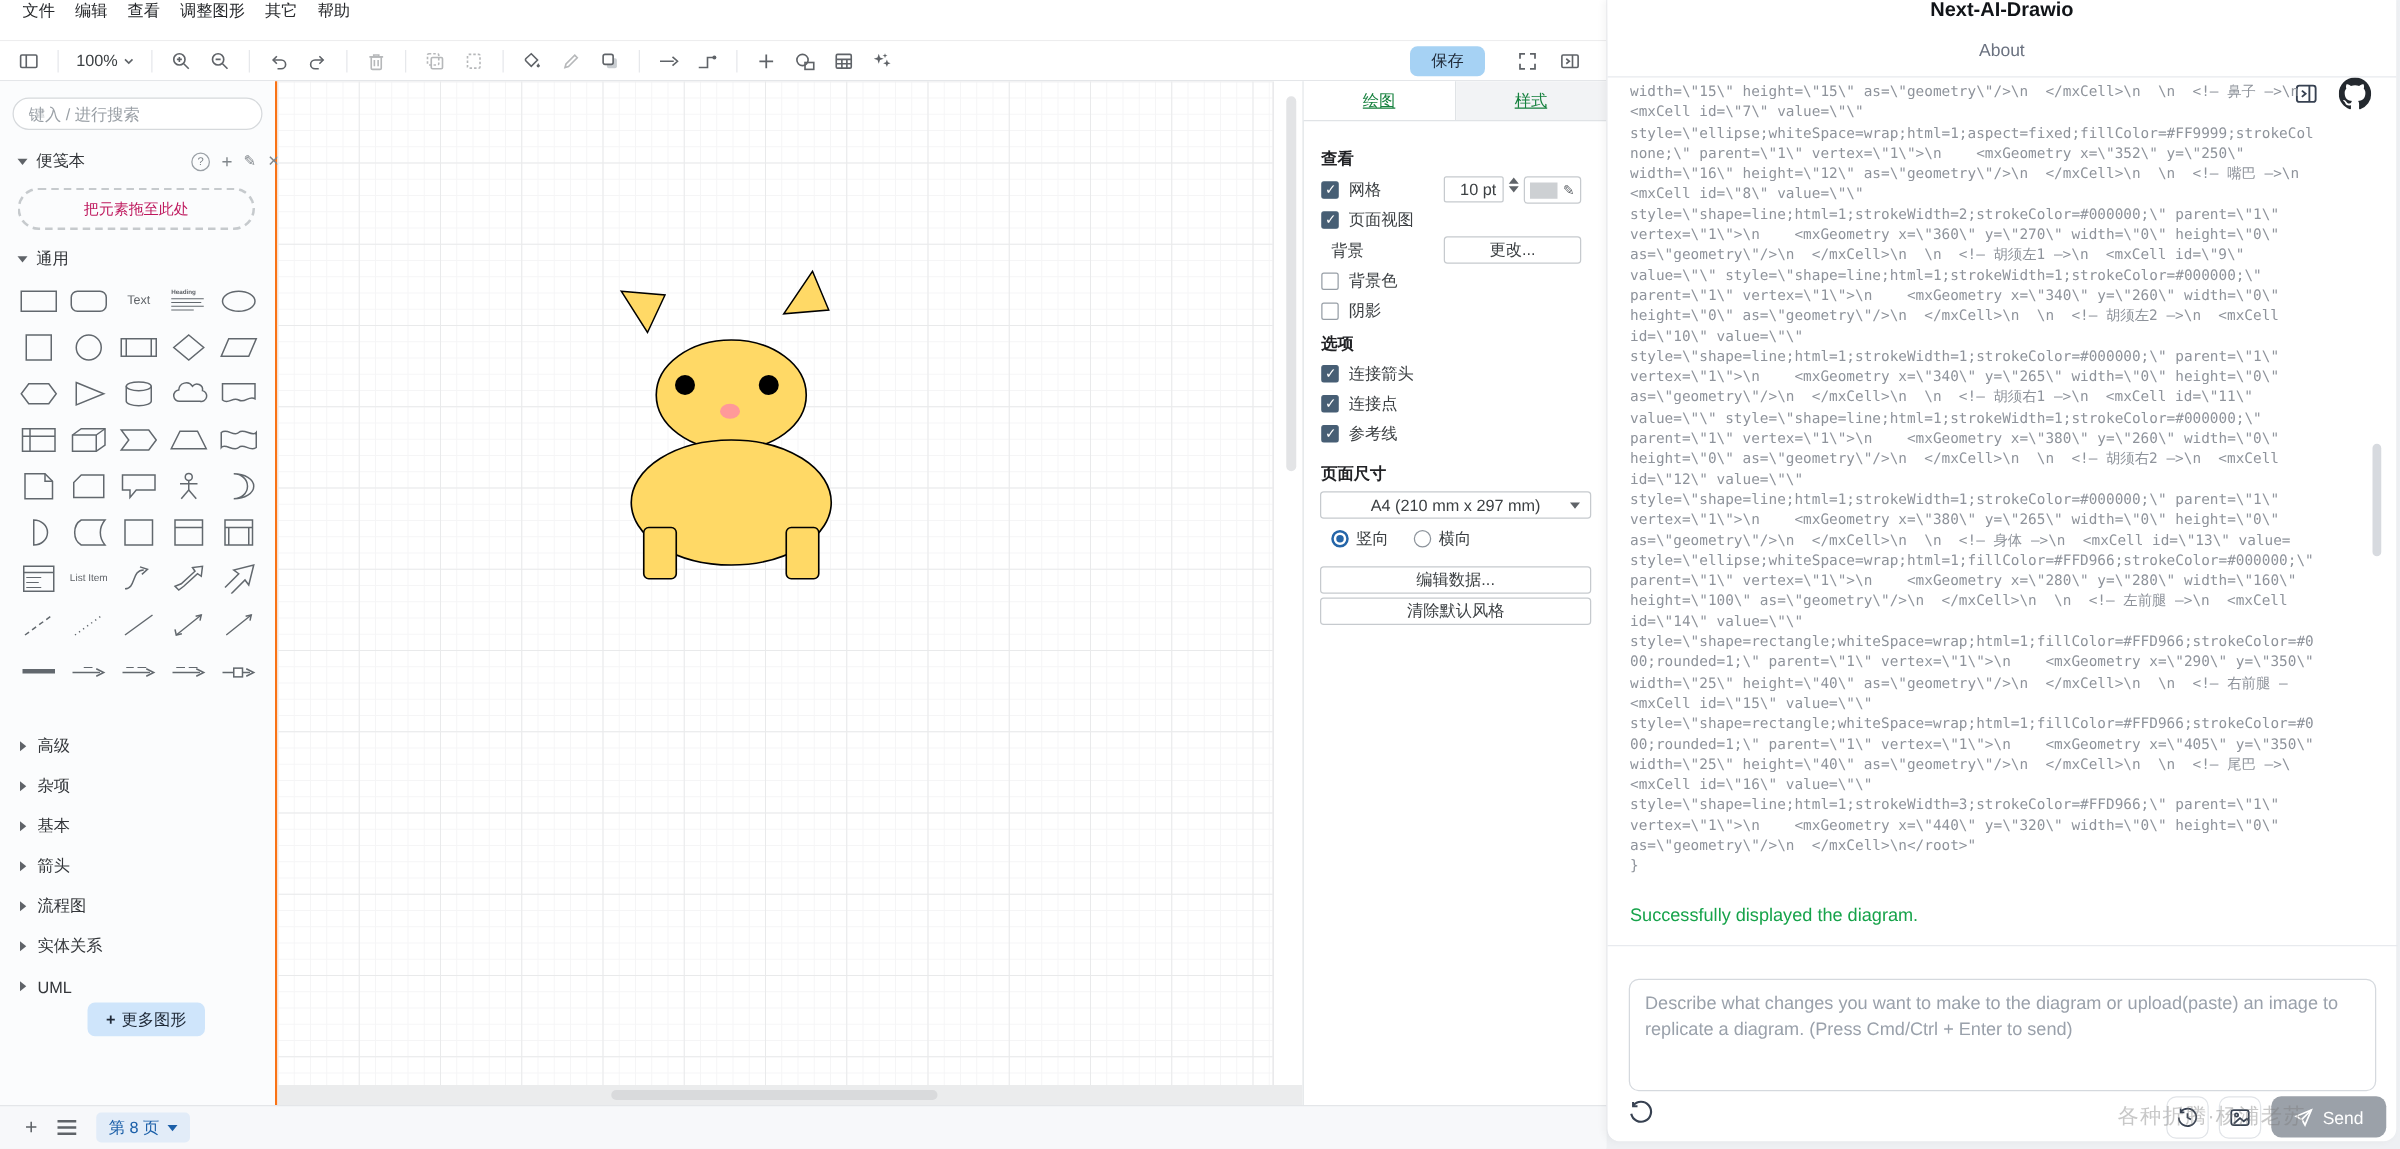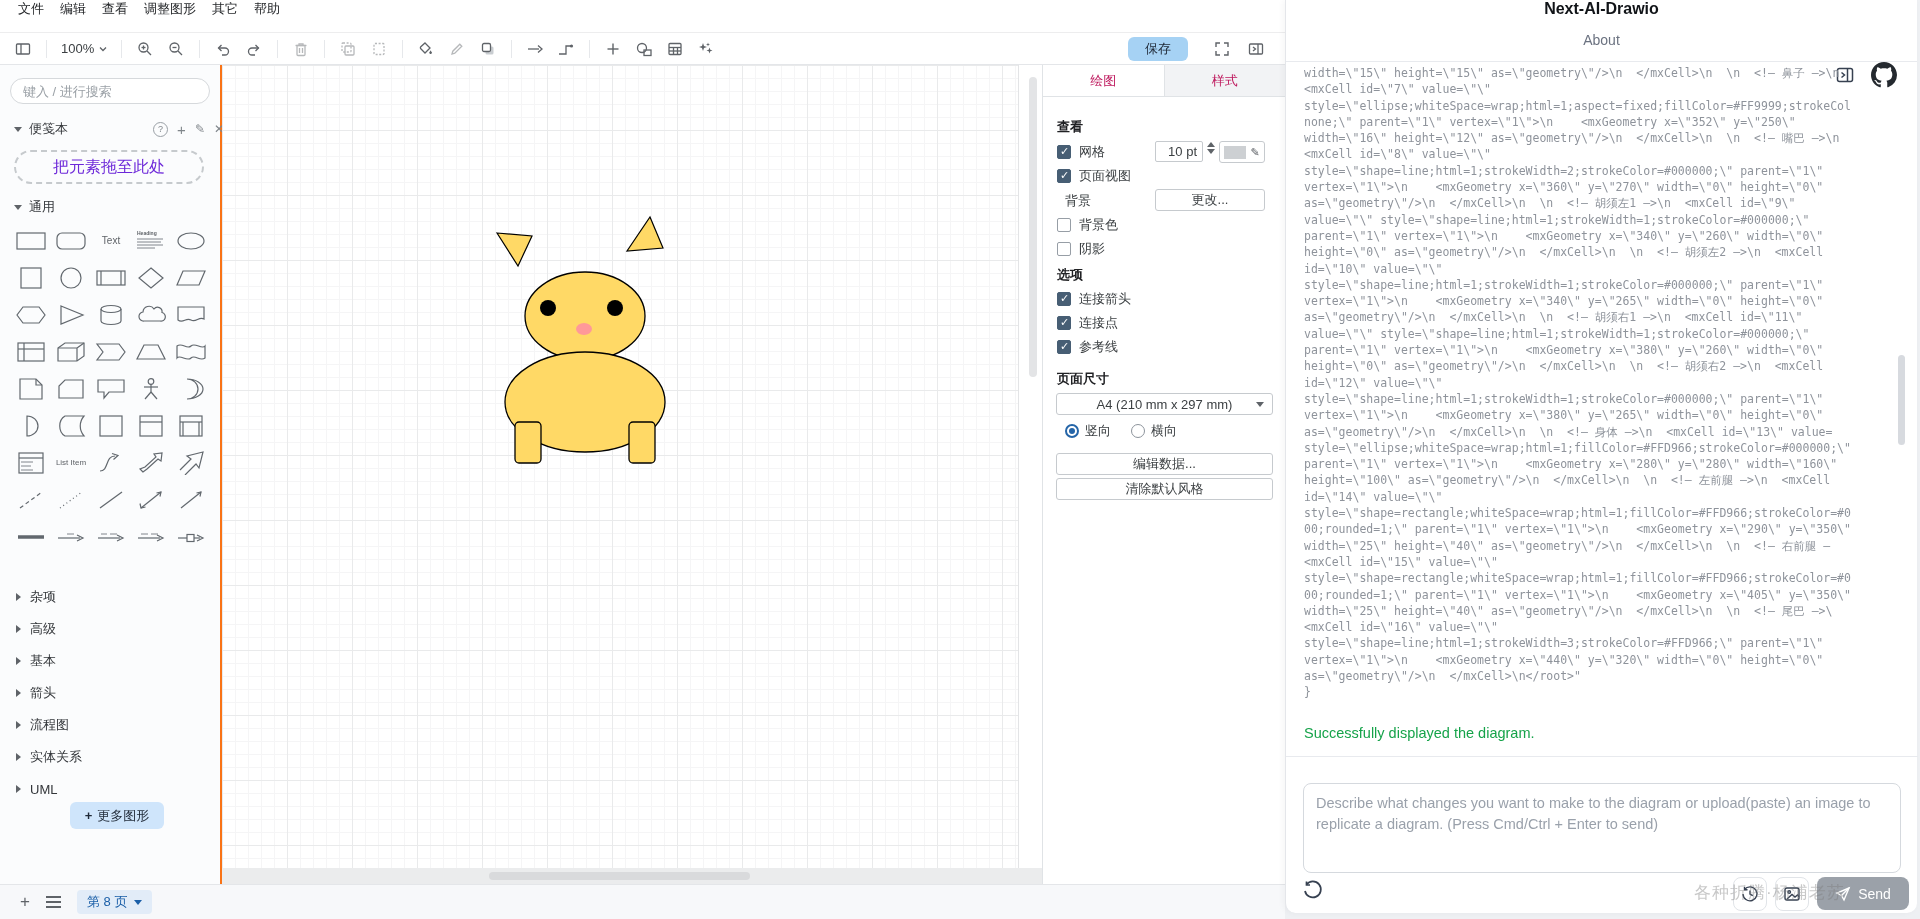--- a/index.html
+++ b/index.html
@@ -19,21 +19,21 @@
   
   .sidebar{position:absolute;left:0;top:65px;width:222px;height:819px;background:#fbfcfd;border-right:2px solid #f97316;box-sizing:border-box;font-size:13px;color:#3c4043;}
   .search{position:absolute;left:10px;top:13px;width:200px;height:26px;border:1px solid #d6d9dc;border-radius:13px;background:#fff;display:flex;align-items:center;padding:0 10px;box-sizing:border-box;gap:6px;}
   .search input{border:none;outline:none;flex:1;font-size:13px;color:#3c4043;background:transparent;font-family:"Liberation Sans",sans-serif;}
   .search input::placeholder{color:#9aa0a6;}
   .sec-head{display:flex;align-items:center;gap:7px;padding-left:14px;height:18px;color:#33363a;}
   .caret-d{width:0;height:0;border-left:4px solid transparent;border-right:4px solid transparent;border-top:5px solid #5f6368;}
   .caret-r{width:0;height:0;border-top:4px solid transparent;border-bottom:4px solid transparent;border-left:5px solid #5f6368;}
   .scr-icons{margin-left:auto;margin-right:12px;display:flex;gap:9px;align-items:center;color:#80868b;font-size:12px;}
   .qmark{width:13px;height:13px;border:1px solid #9aa0a6;border-radius:50%;font-size:9px;display:flex;align-items:center;justify-content:center;}
-  .dropzone{position:absolute;left:14px;top:85px;width:190px;height:34px;border:2px dashed #c6cacd;border-radius:17px;color:#6d28d9;display:flex;align-items:center;justify-content:center;font-size:16px;box-sizing:border-box;}
+  .dropzone{position:absolute;left:14px;top:85px;width:190px;height:34px;border:2px dashed #c6cacd;border-radius:17px;color:#be185d;display:flex;align-items:center;justify-content:center;font-size:12px;box-sizing:border-box;}
   .palette{position:absolute;left:11px;top:157px;width:200px;display:grid;grid-template-columns:repeat(5,40px);grid-auto-rows:37px;}
   .pal{display:flex;align-items:center;justify-content:center;}
   .pal svg{stroke:#62686e;fill:none;stroke-width:1.2;}
   .pal-text{font-size:10px;color:#5f6368;}
   .pal-li{font-size:8px;color:#5f6368;}
   .sections{position:absolute;left:0;top:516px;width:222px;}
   .sect{height:32px;display:flex;align-items:center;gap:9px;padding-left:16px;color:#33363a;}
   .more-btn{position:absolute;left:70px;top:737px;width:94px;height:27px;background:#cfe5fb;border-radius:6px;display:flex;align-items:center;justify-content:center;gap:5px;font-size:13px;color:#1f2937;}
   .pagebar{position:absolute;left:0;top:884px;width:1285px;height:35px;background:#f7f8fa;border-top:1px solid #e4e6e9;display:flex;align-items:center;gap:16px;padding-left:20px;box-sizing:border-box;color:#5f6368;}
   .pg-plus{font-size:17px;color:#5f6368;}
@@ -49,21 +49,21 @@
       linear-gradient(to bottom,#e9eaeb 1px,transparent 1px),
       linear-gradient(to right,#f5f5f6 1px,transparent 1px),
       linear-gradient(to bottom,#f5f5f6 1px,transparent 1px);
     background-size:65px 65px,65px 65px,13px 13px,13px 13px;}
   .h-scroll{position:absolute;left:0;top:803px;width:820px;height:16px;background:#ebeced;}
   .h-thumb{position:absolute;left:267px;top:4px;width:261px;height:8px;background:#d9dadc;border-radius:4px;}
   .v-thumb{position:absolute;left:807px;top:12px;width:8px;height:300px;background:#e3e4e6;border-radius:4px;}
   
   .format{position:absolute;left:1042px;top:65px;width:243px;height:819px;background:#fff;border-left:1px solid #e0e3e6;box-sizing:border-box;font-size:13px;color:#3c4043;}
   .ftabs{display:flex;height:31px;border-bottom:1px solid #e0e3e6;}
-  .ftab{flex:1;display:flex;align-items:center;justify-content:center;color:#be185d;}
+  .ftab{flex:1;display:flex;align-items:center;justify-content:center;color:#15803d;text-decoration:underline;}
   .ftab.active{background:#fff;border-right:1px solid #e0e3e6;}
   .ftab.inactive{background:#f2f3f5;}
   .fhead{position:absolute;left:14px;font-weight:bold;color:#202124;}
   .frow{position:absolute;left:14px;display:flex;align-items:center;gap:8px;}
   .cb{width:14px;height:14px;border:1px solid #979ea6;border-radius:2px;background:#fff;box-sizing:border-box;position:relative;}
   .cb.on{background:#475e74;border-color:#475e74;}
   .cb.on::after{content:"✓";position:absolute;left:2px;top:-1px;color:#fff;font-size:11px;}
   .num{width:48px;height:21px;border:1px solid #c6cace;border-radius:2px;font-size:13px;color:#3c4043;text-align:right;padding-right:5px;box-sizing:border-box;font-family:"Liberation Sans",sans-serif;background:#fff;}
   .stepper{display:flex;flex-direction:column;justify-content:center;gap:2px;margin-left:2px;}
   .st-up{width:0;height:0;border-left:4px solid transparent;border-right:4px solid transparent;border-bottom:5px solid #5f6368;}
@@ -544,25 +544,25 @@
               <line x1="3" y1="13" x2="25" y2="13"></line>
               <path d="M22 10 L28 13 L22 16" fill="none"></path>
               <rect x="12" y="9.5" width="7" height="7" fill="#fff"></rect>
             </svg>
           </div>
       </div>
 
       <div class="sections">
           <div class="sect">
           <span class="caret-r"></span>
-          <span>杂项</span>
+          <span>高级</span>
         </div>
           <div class="sect">
           <span class="caret-r"></span>
-          <span>高级</span>
+          <span>杂项</span>
         </div>
           <div class="sect">
           <span class="caret-r"></span>
           <span>基本</span>
         </div>
           <div class="sect">
           <span class="caret-r"></span>
           <span>箭头</span>
         </div>
           <div class="sect">

